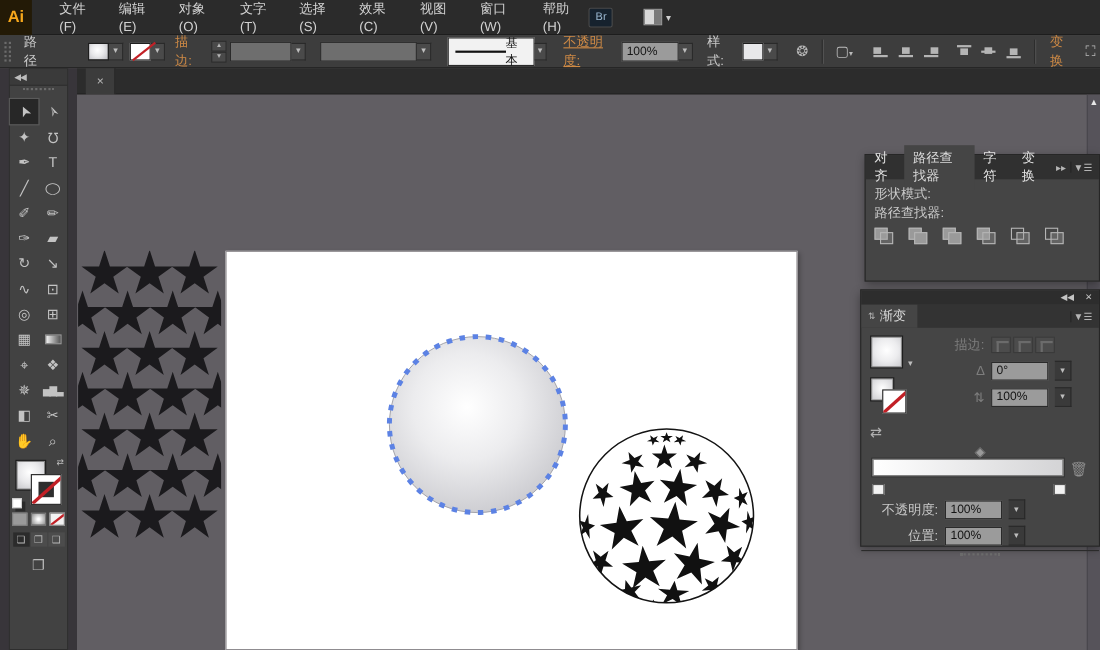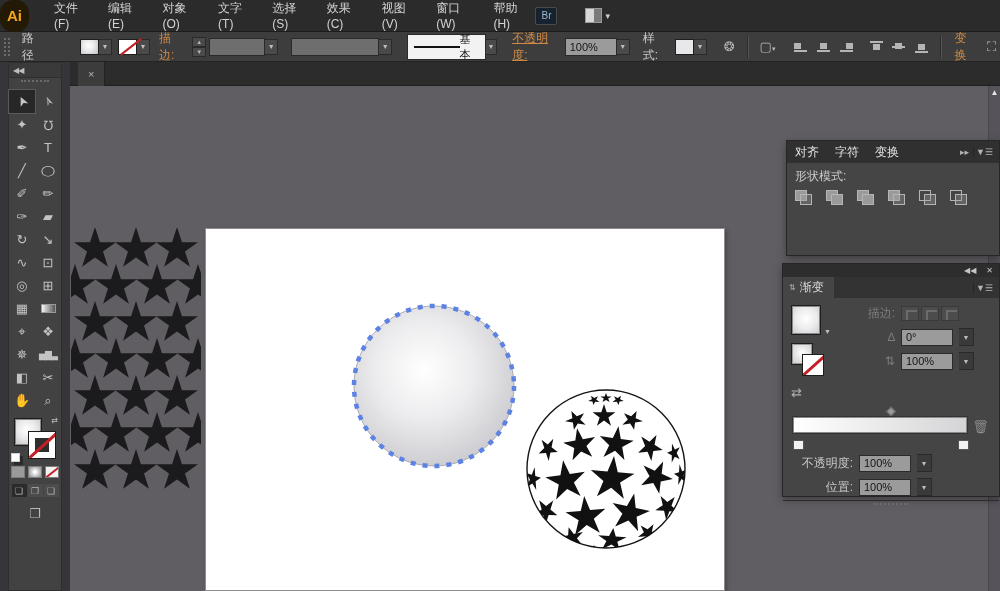--- a/index.html
+++ b/index.html
@@ -2,21 +2,21 @@
 <html><head>
 <meta charset="utf-8">
 <style>
   * { margin:0; padding:0; box-sizing:border-box; }
   html,body { background:#1e1e1e; }
   body { font-family:"Liberation Sans", sans-serif; }
   .app { position:relative; width:1000px; height:591px; overflow:hidden; background:#615e63; user-select:none; }
 
   
   .menubar { position:absolute; left:0; top:0; width:1000px; height:32px; background:#2b2b2b; display:flex; align-items:center; border-bottom:1px solid #1c1c1c; }
-  .app-logo { width:34px; height:32px; background:#231a06; color:#f7a81c; font-weight:bold; font-size:15px; display:flex; align-items:center; justify-content:center;border-radius:13px; }
+  .app-logo { width:34px; height:32px; background:#231a06; color:#f7a81c; font-weight:bold; font-size:15px; display:flex; align-items:center; justify-content:center; }
   .menu-items { display:flex; align-items:center; margin-left:14px; gap:2px; }
   .menu-item { color:#d2d2d2; font-size:12px; padding:4px 11px; cursor:default; }
   .menubar-right { margin-left:auto; display:flex; align-items:center; gap:28px; margin-right:390px; }
   .br-icon { width:22px; height:18px; background:#16222e; border:1px solid #4a4a4a; color:#9ab7d0; font-size:10px; display:flex; align-items:center; justify-content:center; border-radius:2px; }
   .ws-icon { display:flex; align-items:center; gap:3px; color:#cfcfcf; font-size:9px; }
   .ws-grid { width:17px; height:15px; border:1px solid #9a9a9a; background:linear-gradient(90deg,#d8d8d8 55%, #7a7a7a 55%); }
 
   
   .controlbar { position:absolute; left:0; top:32px; width:1000px; height:30px; background:#3d3d3d; border-bottom:1px solid #242424; display:flex; align-items:center; font-size:12px; color:#c9c9c9; }
   .cb-grip { width:6px; height:18px; margin:0 6px 0 4px; border-left:2px dotted #6b6b6b; border-right:2px dotted #6b6b6b; }
@@ -388,27 +388,29 @@
     </div>
 
     <div class="vscroll">
       <span class="arr">▲</span>
     </div>
   </div>
 
   <div class="panel" style="left:786px; top:140px; width:214px; height:116px;">
     <div class="ptabs">
       <span class="ptab">对齐</span>
+      <span class="ptab active">路径查找器</span>
       <span class="ptab">字符</span>
       <span class="ptab">变换</span>
       <span class="ptab-more">▸▸</span>
       <span class="ptab-menu">▼☰</span>
     </div>
     <div class="pf-body">
       <div>形状模式:</div>
+      <div>路径查找器:</div>
       <div class="pf-row">
         <span class="pf-ico"></span>
         <span class="pf-ico fill2"></span>
         <span class="pf-ico fill2"></span>
         <span class="pf-ico"></span>
         <span class="pf-ico hollow"></span>
         <span class="pf-ico hollow"></span>
       </div>
     </div>
   </div>

